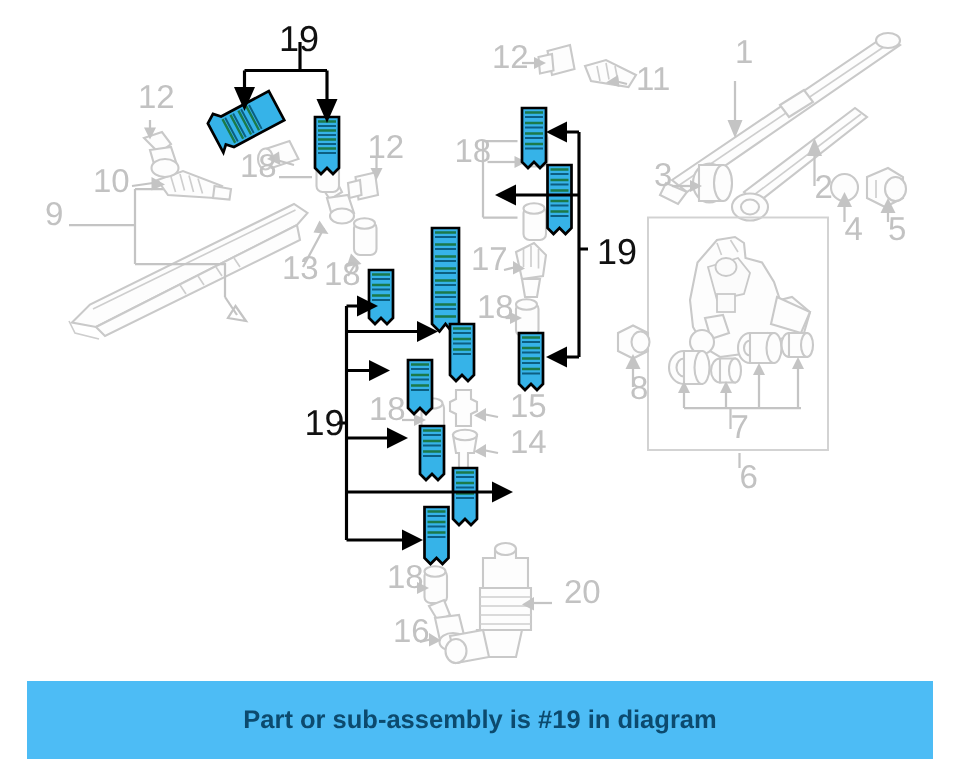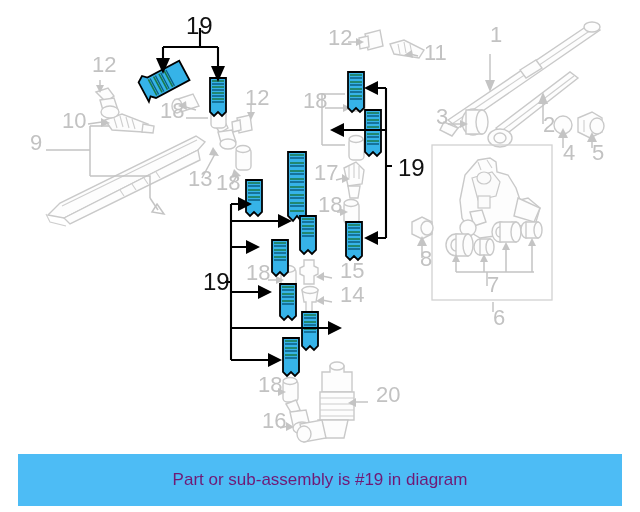--- a/index.html
+++ b/index.html
@@ -53,25 +53,26 @@
     top: 454px;
     width: 604px;
     height: 52px;
     background: #4dbcf5;
     display: flex;
     flex-direction: column;
     align-items: center;
     justify-content: center;
   }
   .banner-line {
-    color: #701a75;
+    color: #0c4a6e;
     font-family: "Liberation Sans", sans-serif;
     font-size: 17px;
     line-height: 22px;
     white-space: nowrap;
+    font-weight: bold;
   }
 </style>
 </head>
 <body>
 
 <div id="diagram-root">
 <svg id="parts-svg" viewBox="0 0 640 512">
 
   <g>
 

